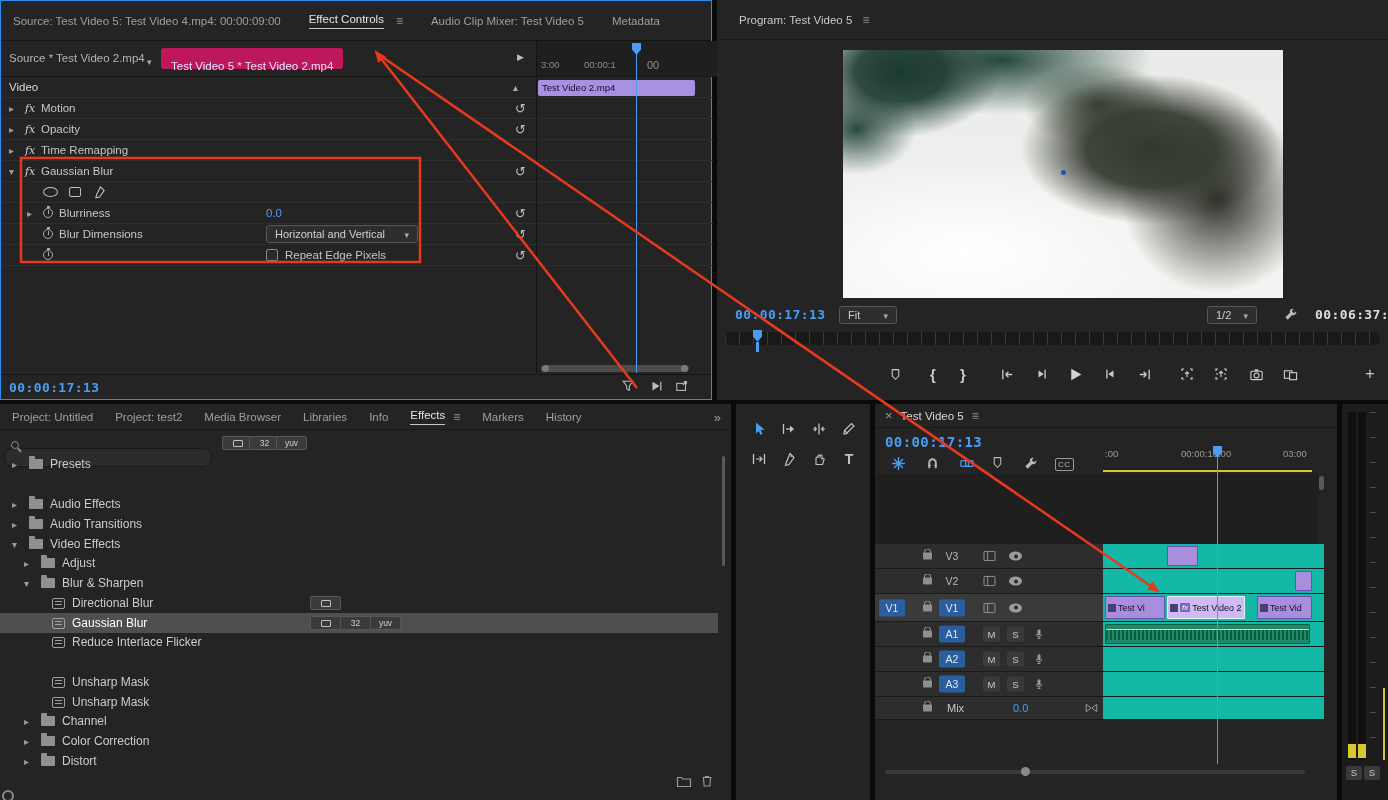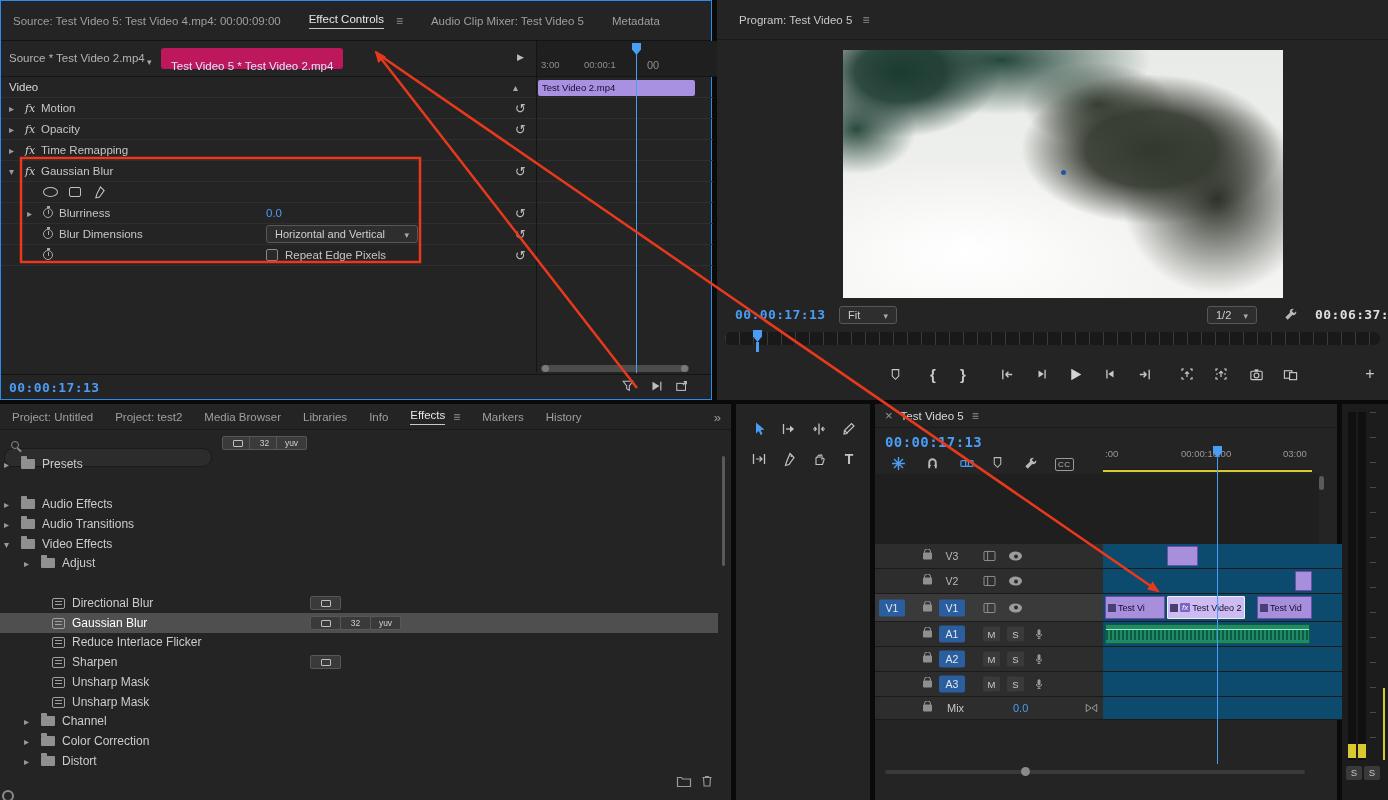--- a/index.html
+++ b/index.html
@@ -32,34 +32,34 @@
   .i-effect::before{content:"";position:absolute;left:2px;right:2px;top:2px;height:1px;background:#a0a0a0;box-shadow:0 3px 0 #a0a0a0}
   .i-search{display:inline-block;width:8px;height:8px;border:1.5px solid #8a8a8a;border-radius:50%;position:relative}
   .i-search::after{content:"";position:absolute;width:5px;height:1.5px;background:#8a8a8a;transform:rotate(45deg);right:-4px;bottom:-2px}
   .cb{display:inline-block;width:12px;height:12px;border:1px solid #8a8a8a;background:#2a2a2a;border-radius:2px}
   .dd{height:18px;background:#2e2e2e;border:1px solid #575757;border-radius:3px;display:flex;align-items:center;justify-content:space-between;padding:0 8px;color:#cfcfcf;font-size:11px;white-space:nowrap}
   .ecrow{position:absolute;left:0;width:712px;height:21px;border-bottom:1px solid #2e2e2e}
   .ecrow>*{position:absolute;top:50%;transform:translateY(-50%)}
   .eclabel{font-size:11.5px;color:#c6c6c6;white-space:nowrap}
   .thr{position:absolute;left:0;width:228px;background:#2d2d2d;border-bottom:1px solid #1b1b1b}
   .thr>*{position:absolute;top:50%;transform:translateY(-50%)}
-  .lane{position:absolute;left:228px;width:239px;background:#0c4a6e;border-bottom:1px solid #1b1b1b}
+  .lane{position:absolute;left:228px;width:221px;background:#14b8a6;border-bottom:1px solid #1b1b1b}
   .tgt{display:inline-block;width:26px;height:17px;border-radius:2px;text-align:center;line-height:17px;font-size:10.5px;color:#dfe7f2;background:#2a5e9e}
   .tgt.off{background:transparent;color:#b9b9b9}
   .msbtn{display:inline-block;width:17px;height:15px;border-radius:2px;background:#3a3a3a;color:#c9c9c9;font-size:9.5px;text-align:center;line-height:15px}
   .vclip{position:absolute;background:#a78fdc;border:1px solid #6a4fb0;border-radius:1px;color:#140a30;font-size:9px;overflow:hidden;display:flex;align-items:center;gap:2px;padding:0 2px;white-space:nowrap}
   .vclip.selected{background:#cdbcf1;border-color:#f0f0f0}
   .mth{width:8px;height:8px;background:#4a3f72;flex:none}
   .mfx{font-size:8px;font-style:italic;background:#7d63c4;color:#fff;padding:0 2px;border-radius:1px;flex:none}
   .audioclip{position:absolute;background:#1f8a68;border:1px solid #0e5c42;border-radius:1px;overflow:hidden}
   .audioclip::before{content:"";position:absolute;left:0;right:0;top:5px;bottom:3px;background:repeating-linear-gradient(90deg,#0f5c42 0 2px,rgba(0,0,0,0) 2px 4px)}
   .audioclip::after{content:"";position:absolute;left:0;right:0;top:4px;height:1px;background:#9df0b8}
   .trow{position:absolute;left:0;width:718px;height:20px;display:flex;align-items:center;gap:7px;font-size:12px;color:#cccccc;white-space:nowrap}
   .trow.sel{background:#4f4f4f;color:#fff}
-  .lv0{padding-left:4px}.lv1{padding-left:24px}.lv2{padding-left:52px}
+  .lv0{padding-left:12px}.lv1{padding-left:24px}.lv2{padding-left:52px}
   .fbadge{position:absolute;top:50%;transform:translateY(-50%);width:31px;height:14px;background:#3a3a3a;border:1px solid #575757;border-radius:2px;color:#cfcfcf;font-size:8.5px;display:flex;align-items:center;justify-content:center}
   .chip{display:inline-block;width:10px;height:7px;border:1px solid #bfbfbf;border-radius:1px}
   .tool{position:absolute;width:26px;height:26px;display:flex;align-items:center;justify-content:center}
   .tb{position:absolute;top:362px;width:26px;height:24px;display:flex;align-items:center;justify-content:center;color:#c9c9c9}
   .brace{font-size:15px;color:#c9c9c9;font-weight:bold}
   .caret{position:absolute;width:9px;height:12px;background:#4a9df5;clip-path:polygon(0 0,100% 0,100% 55%,50% 100%,0 55%)}
   .ccbadge{display:inline-block;border:1px solid #9a9a9a;border-radius:2px;color:#b5b5b5;font-size:8px;padding:1px 2px;letter-spacing:.5px}
   .monitor{position:absolute;background:
     radial-gradient(ellipse 100px 65px at 13% 9%, #1b3a30 0%, rgba(27,58,48,.9) 45%, rgba(27,58,48,0) 100%),
     radial-gradient(ellipse 150px 55px at 36% 4%, #24473b 0%, rgba(36,71,59,0) 100%),
@@ -323,46 +323,44 @@
   <div class="trow lv0" style="top:130px">
     <span class="tri d"></span>
       <span class="i-folder"></span>
       <span>Video Effects</span>
   </div>
   <div class="trow lv1" style="top:149px">
     <span class="tri r"></span>
       <span class="i-folder"></span>
       <span>Adjust</span>
   </div>
+  <div class="trow lv1" style="top:169px">
+    <span class="tri d"></span>
+      <span class="i-folder"></span>
+      <span>Blur &amp; Sharpen</span>
+  </div>
   <div class="trow lv2" style="top:189px">
     <span class="i-effect"></span>
       <span>Directional Blur</span>
     <span class="fbadge" style="left:310px">
         <span class="chip"></span>
       </span>
   </div>
   <div class="trow lv2 sel" style="top:209px">
     <span class="i-effect"></span>
       <span>Gaussian Blur</span>
     <span class="fbadge" style="left:310px">
         <span class="chip"></span>
       </span>
     <span class="fbadge" style="left:340px">32</span>
     <span class="fbadge" style="left:370px">yuv</span>
   </div>
   <div class="trow lv2" style="top:228px">
     <span class="i-effect"></span>
       <span>Reduce Interlace Flicker</span>
-  </div>
-  <div class="trow lv2" style="top:248px">
-    <span class="i-effect"></span>
-      <span>Sharpen</span>
-    <span class="fbadge" style="left:310px">
-        <span class="chip"></span>
-      </span>
   </div>
   <div class="trow lv2" style="top:268px">
     <span class="i-effect"></span>
       <span>Unsharp Mask</span>
   </div>
   <div class="trow lv2" style="top:288px">
     <span class="i-effect"></span>
       <span>Unsharp Mask</span>
   </div>
   <div class="trow lv1" style="top:307px">

